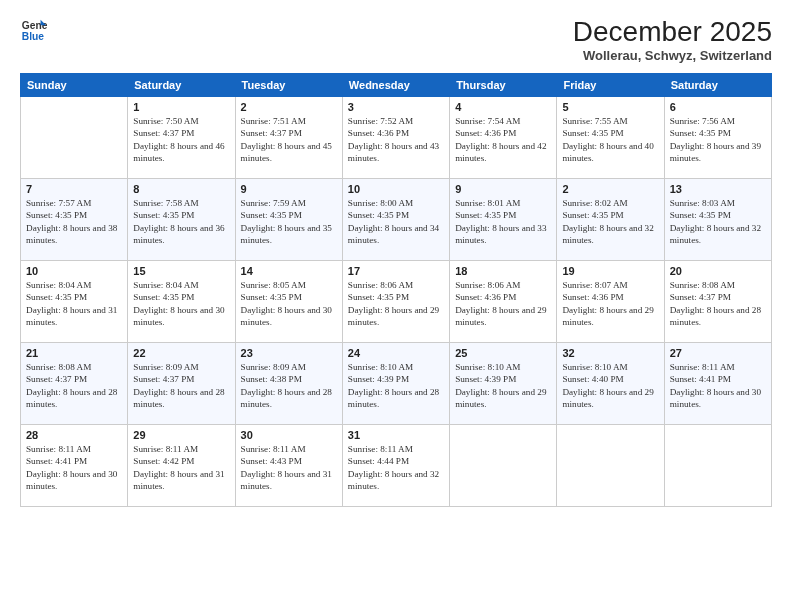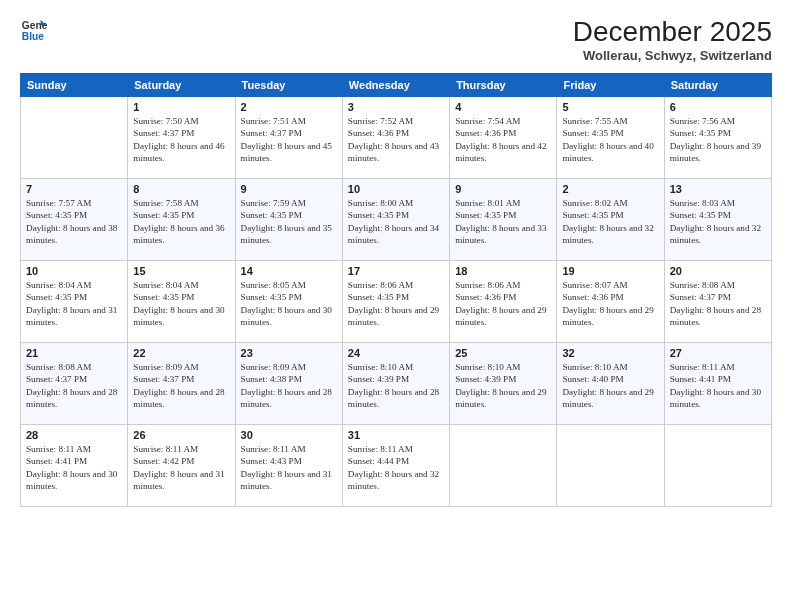--- a/index.html
+++ b/index.html
@@ -238,21 +238,21 @@
         <span class="date-num">27</span>
         <span class="cell-text">Sunrise: 8:11 AM<br>Sunset: 4:41 PM<br>Daylight: 8 hours and 30 minutes.</span>
       </td>
         </tr>
         <tr>
           <td>
         <span class="date-num">28</span>
         <span class="cell-text">Sunrise: 8:11 AM<br>Sunset: 4:41 PM<br>Daylight: 8 hours and 30 minutes.</span>
       </td>
           <td>
-        <span class="date-num">26</span>
+        <span class="date-num">29</span>
         <span class="cell-text">Sunrise: 8:11 AM<br>Sunset: 4:42 PM<br>Daylight: 8 hours and 31 minutes.</span>
       </td>
           <td>
         <span class="date-num">30</span>
         <span class="cell-text">Sunrise: 8:11 AM<br>Sunset: 4:43 PM<br>Daylight: 8 hours and 31 minutes.</span>
       </td>
           <td>
         <span class="date-num">31</span>
         <span class="cell-text">Sunrise: 8:11 AM<br>Sunset: 4:44 PM<br>Daylight: 8 hours and 32 minutes.</span>
       </td>

